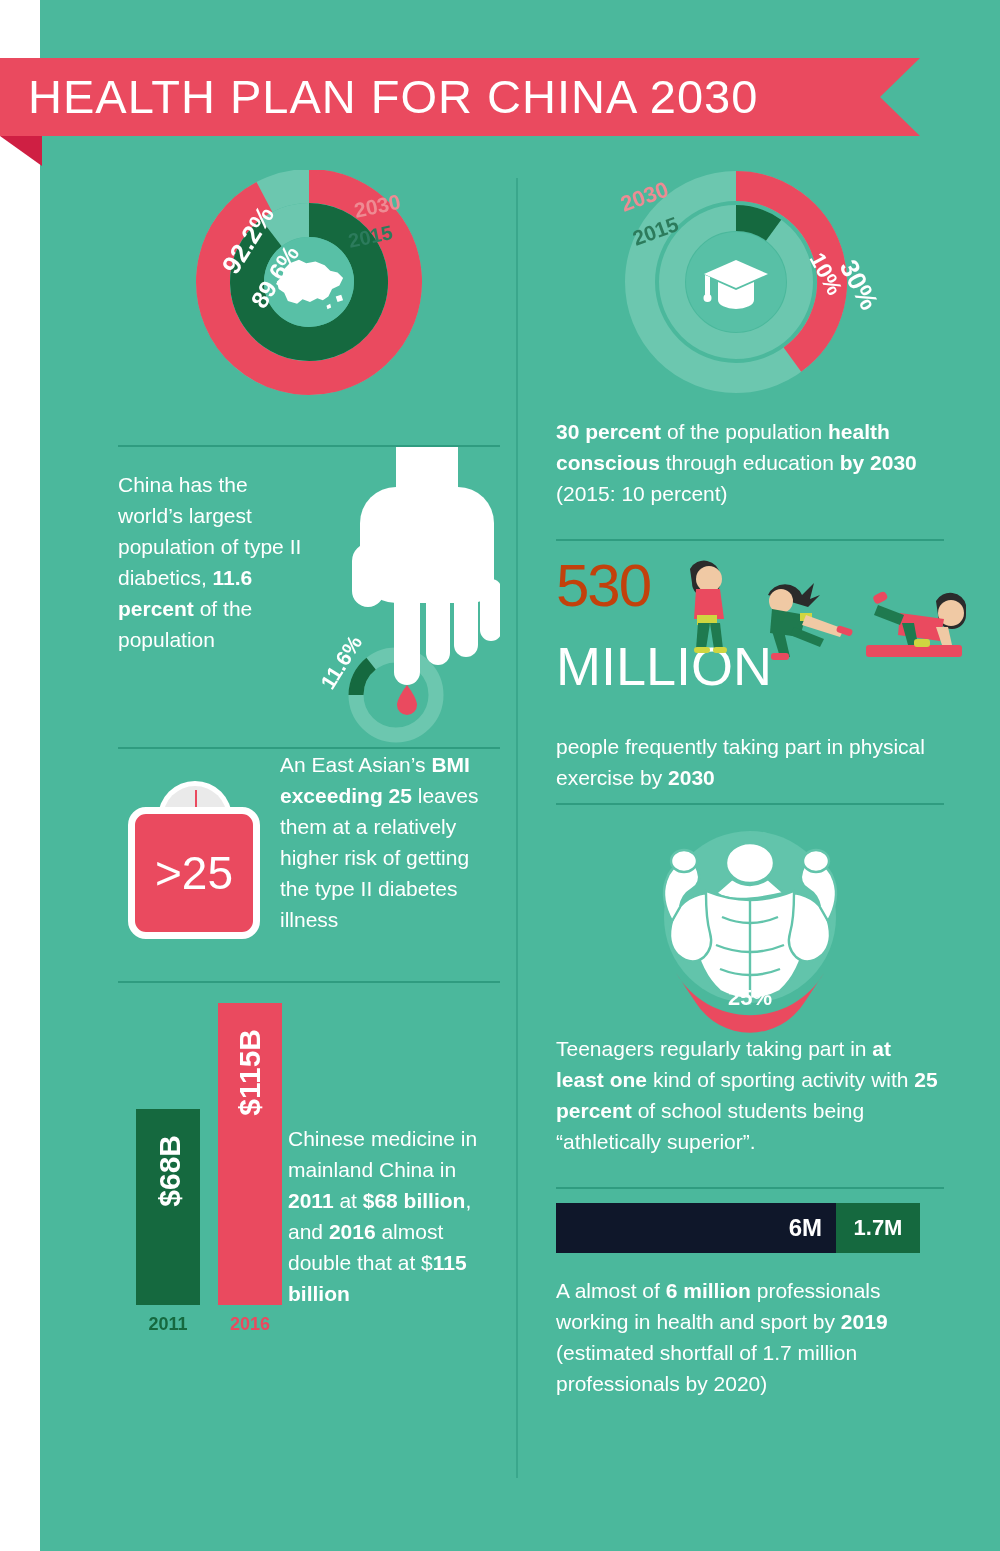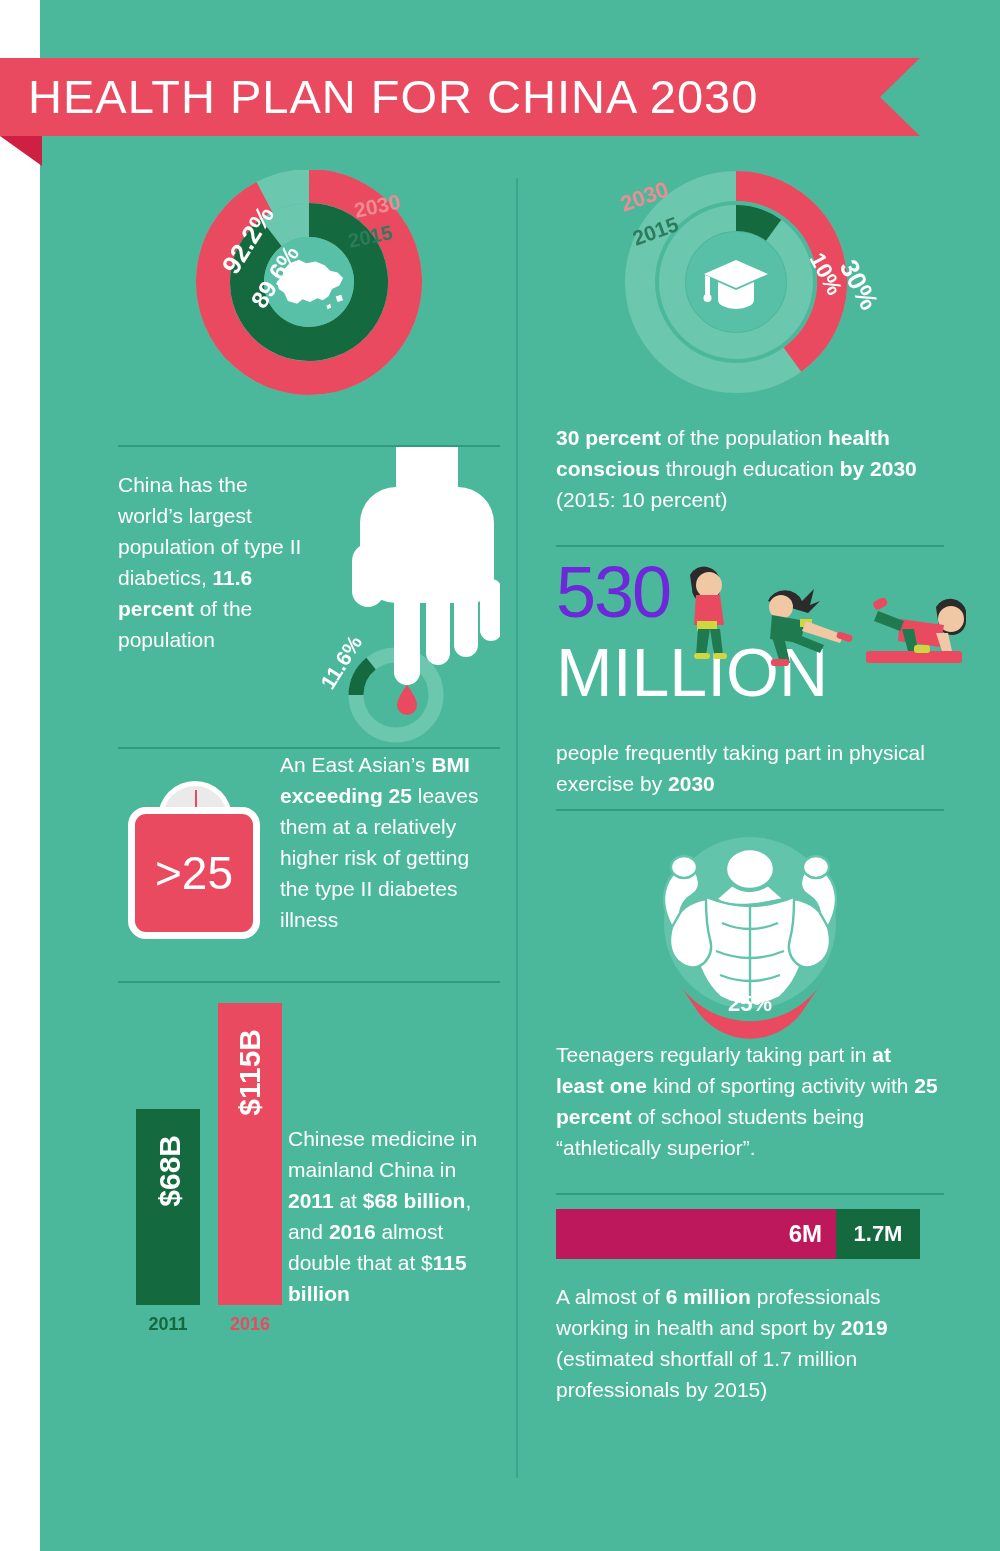--- a/index.html
+++ b/index.html
@@ -104,38 +104,38 @@
   .bar-val{
     position:absolute;color:#ffffff;font-size:30px;font-weight:bold;
     font-family:"Liberation Sans",sans-serif;white-space:nowrap;
     writing-mode:vertical-rl;transform:rotate(180deg);
   }
   .bars-text{position:absolute;left:170px;top:140px;width:204px;}
 
   
   .mill-sec{position:relative;width:388px;height:262px;}
   .big-num{
-    position:absolute;left:0;top:4px;color:#6d28d9;
-    font-size:72px;line-height:82px;font-weight:300;letter-spacing:-2px;
+    position:absolute;left:0;top:4px;color:#c2410c;
+    font-size:60px;line-height:82px;font-weight:300;letter-spacing:-2px;
     font-family:"Liberation Sans",sans-serif;
   }
   .big-word{
     position:absolute;left:0;top:84px;color:#ffffff;
-    font-size:68px;line-height:82px;font-weight:300;letter-spacing:0px;
+    font-size:54px;line-height:82px;font-weight:300;letter-spacing:0px;
     font-family:"Liberation Sans",sans-serif;
   }
   .mill-text{position:absolute;left:0;top:190px;width:388px;}
 
   
   .musc-sec{position:relative;width:388px;height:232px;}
 
   
   .sixm-sec{position:relative;width:388px;height:78px;}
   .sixm-bar{position:absolute;left:0;top:14px;width:364px;height:50px;display:flex;}
-  .sixm-red{background:#be185d;flex:0 0 280px;display:flex;align-items:center;
+  .sixm-red{background:#0f172a;flex:0 0 280px;display:flex;align-items:center;
             justify-content:flex-end;padding-right:14px;box-sizing:border-box;
             color:#fff;font-size:24px;font-weight:bold;}
   .sixm-grn{background:#15693f;flex:0 0 84px;display:flex;align-items:center;
             justify-content:center;color:#fff;font-size:22px;font-weight:bold;}
 </style>
 </head>
 <body>
 
 <div class="page">
   <div class="teal-panel"></div>
@@ -275,21 +275,21 @@
             <circle cx="1.5" cy="38" r="4"></circle>
           </g>
         </g>
         <text class="lbl" x="68" y="42" fill="#ee8b93" font-size="22" transform="rotate(-20,68,42)">2030</text>
         <text class="lbl" x="80" y="76" fill="#2c7b5c" font-size="21" transform="rotate(-20,80,76)">2015</text>
         <text class="lbl" x="253" y="88" fill="#ffffff" font-size="22" transform="rotate(62,253,88)">10%</text>
         <text class="lbl" x="283" y="96" fill="#ffffff" font-size="26" transform="rotate(62,283,96)">30%</text>
       </svg>
     </div>
 
-    <div class="body-text" style="margin-top:16px;"><b>30 percent</b><span> of the population </span><b>health conscious</b><span> through education </span><b>by 2030</b><span> (2015: 10 percent)</span></div>
+    <div class="body-text" style="margin-top:10px;"><b>30 percent</b><span> of the population </span><b>health conscious</b><span> through education </span><b>by 2030</b><span> (2015: 10 percent)</span></div>
 
     <div class="hdiv" style="margin-top:30px;"></div>
 
     <div class="mill-sec">
       <div class="big-num">530</div>
       <div class="big-word">MILLION</div>
 
       <svg width="388" height="110" style="position:absolute;left:112px;top:12px;">
 
         <g>
@@ -372,15 +372,15 @@
 
     <div class="hdiv" style="margin-top:30px;"></div>
 
     <div class="sixm-sec">
       <div class="sixm-bar">
         <div class="sixm-red">6M</div>
         <div class="sixm-grn">1.7M</div>
       </div>
     </div>
 
-    <div class="body-text" style="margin-top:8px;"><span>A almost of </span><b>6 million</b><span> professionals working in health and sport by </span><b>2019</b><span> (estimated shortfall of 1.7 million professionals by 2015)</span></div>
+    <div class="body-text" style="margin-top:8px;"><span>A almost of </span><b>6 million</b><span> professionals working in health and sport by </span><b>2019</b><span> (estimated shortfall of 1.7 million professionals by 2020)</span></div>
   </div>
 </div>
 
 </body></html>

